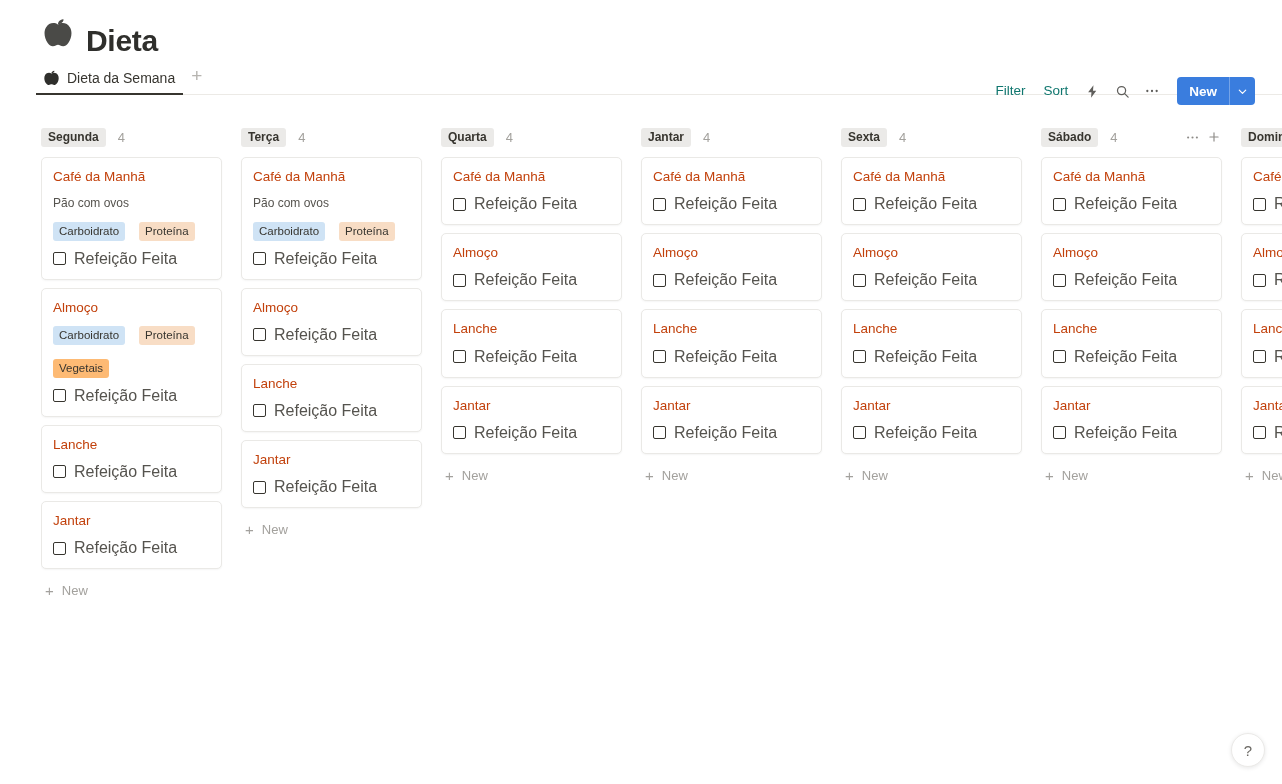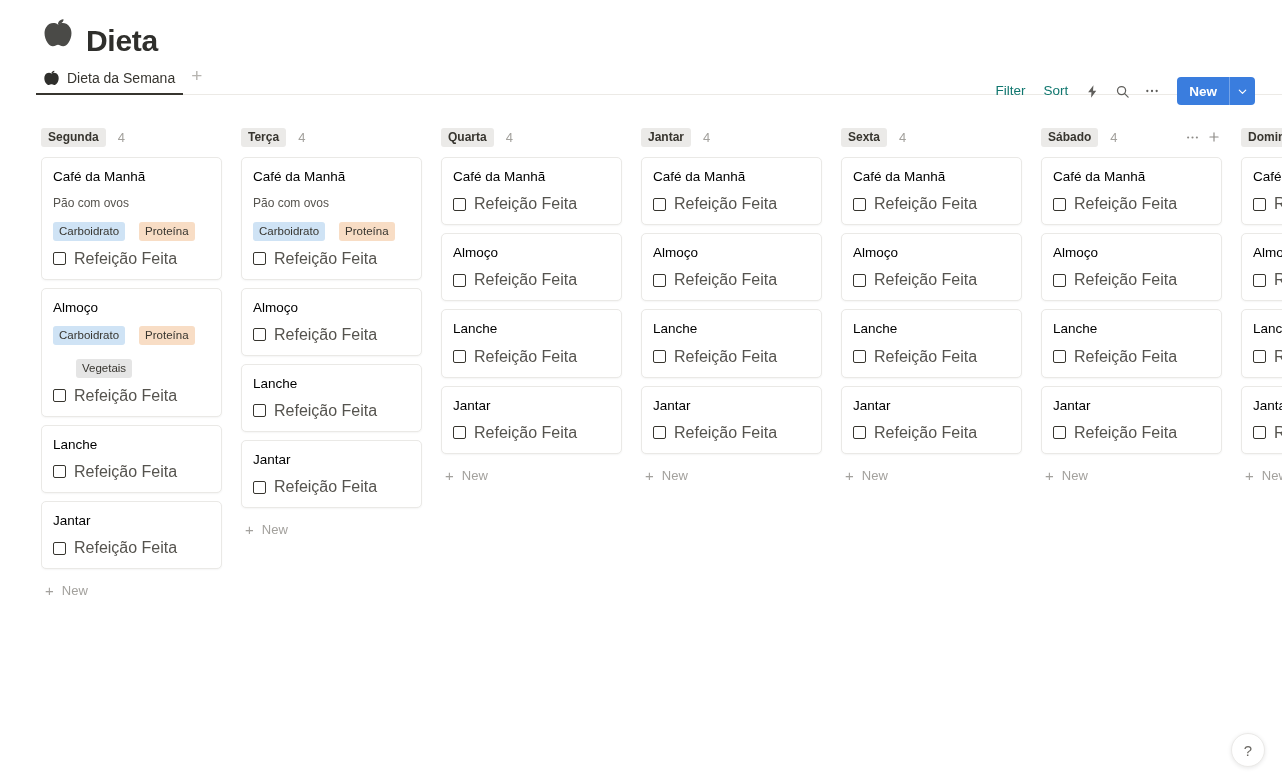--- a/index.html
+++ b/index.html
@@ -197,21 +197,21 @@
     border: 1px solid #eae9e6;
     border-radius: 5px;
     box-shadow: 0 1px 2px rgba(15,15,15,0.045);
     padding: 10px 11px 11px 11px;
     margin-bottom: 8px;
     cursor: pointer;
     box-sizing: border-box;
   }
   .card-title {
     font-size: 13.5px;
-    color: #000000;
+    color: #c2410c;
     line-height: 1.35;
     margin-bottom: 9px;
   }
   .card-desc {
     font-size: 12px;
     color: #55534e;
     line-height: 1.45;
     margin-bottom: 9px;
   }
   .tag-row {
@@ -348,21 +348,21 @@
         <div class="check-row">
           <div class="checkbox"></div>
           <span class="check-label">Refeição Feita</span>
         </div>
       </div>
       <div class="card">
         <div class="card-title">Almoço</div>
         <div class="tag-row">
           <span class="tag" style="background: rgb(207, 227, 245);">Carboidrato</span>
           <span class="tag" style="background: rgb(248, 221, 197);">Proteína</span>
-          <span class="tag" style="background: #e5e5e5; margin-left: 23px;">Vegetais</span>
+          <span class="tag" style="background: #fdba74;">Vegetais</span>
         </div>
         <div class="check-row">
           <div class="checkbox"></div>
           <span class="check-label">Refeição Feita</span>
         </div>
       </div>
       <div class="card">
         <div class="card-title">Lanche</div>
         <div class="check-row">
           <div class="checkbox"></div>

